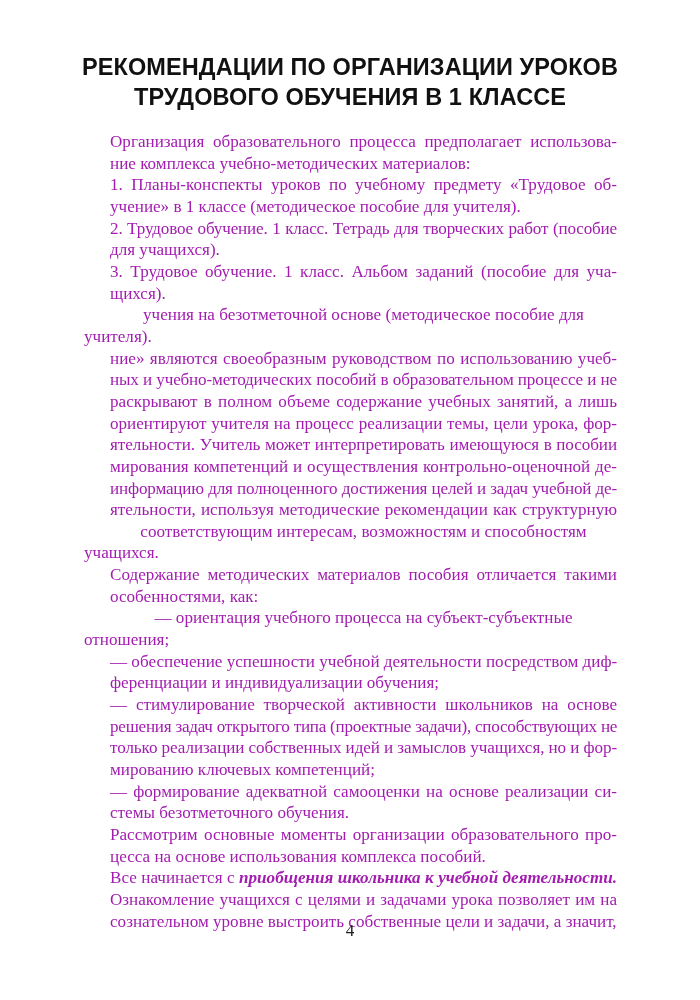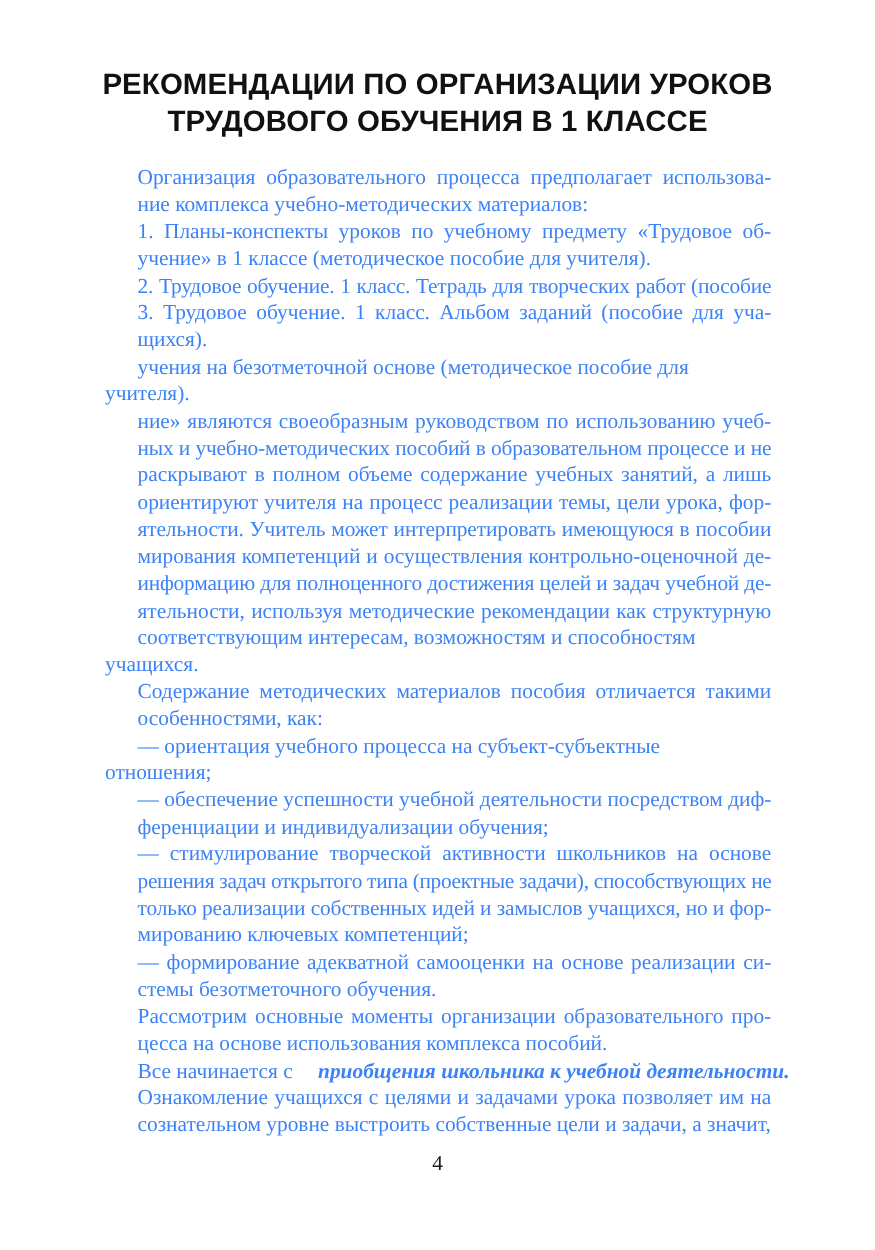--- a/index.html
+++ b/index.html
@@ -51,43 +51,43 @@
     width: 533px;
   }
 
   .para {
     margin: 0;
     font-size: 17.1px;
     line-height: 21.65px;
     text-align: justify;
     text-justify: inter-word;
     hyphens: manual;
-    color: #3b82f6;
+    color: #a21caf;
   }
   .para.indent {
     text-indent: 26px;
   }
   .para.hang {
     text-indent: 26px;
   }
   
   .para .j-line {
     display: block;
     text-align: justify;
     text-align-last: justify;
     white-space: nowrap;
   }
   .para .j-last {
     display: block;
-    text-align: left;
+    text-align: center;
     text-align-last: left;
   }
 
   b, strong { font-weight: 700; }
-  .bi { font-weight: 700; font-style: italic; margin-left: 16px; }
+  .bi { font-weight: 700; font-style: italic; }
 
   
   .folio {
     position: absolute;
     left: 0;
     top: 920px;
     width: 700px;
     text-align: center;
     font-size: 17.1px;
     line-height: 21px;
@@ -111,20 +111,21 @@
       <span class="j-last">ние комплекса учебно-методических материалов:</span>
     </p>
 
     <p class="para hang">
       <span class="j-line">1. Планы-конспекты уроков по учебному предмету «Трудовое об-</span>
       <span class="j-last">учение» в 1 классе (методическое пособие для учителя).</span>
     </p>
 
     <p class="para hang">
       <span class="j-line" style="letter-spacing: -0.16px;">2. Трудовое обучение. 1 класс. Тетрадь для творческих работ (пособие</span>
+      <span class="j-last">для учащихся).</span>
     </p>
 
     <p class="para hang">
       <span class="j-line">3. Трудовое обучение. 1 класс. Альбом заданий (пособие для уча-</span>
       <span class="j-last">щихся).</span>
     </p>
 
     <p class="para hang">
       <span class="j-last">учения на безотметочной основе (методическое пособие для учителя).</span>
     </p>

